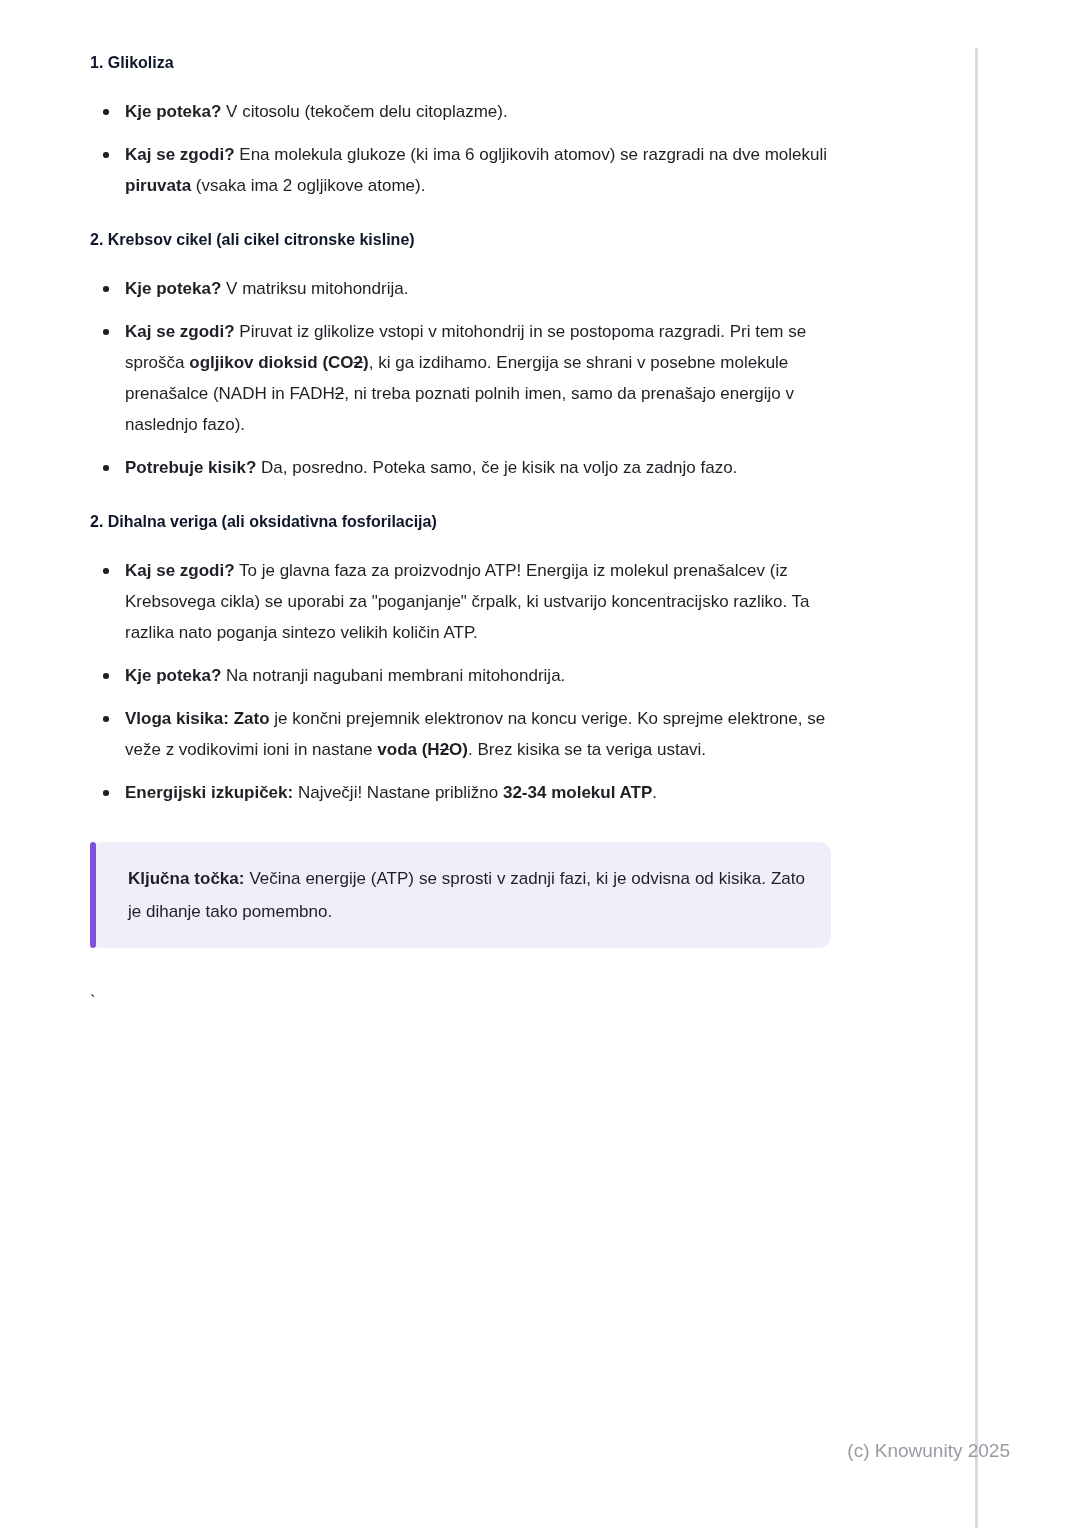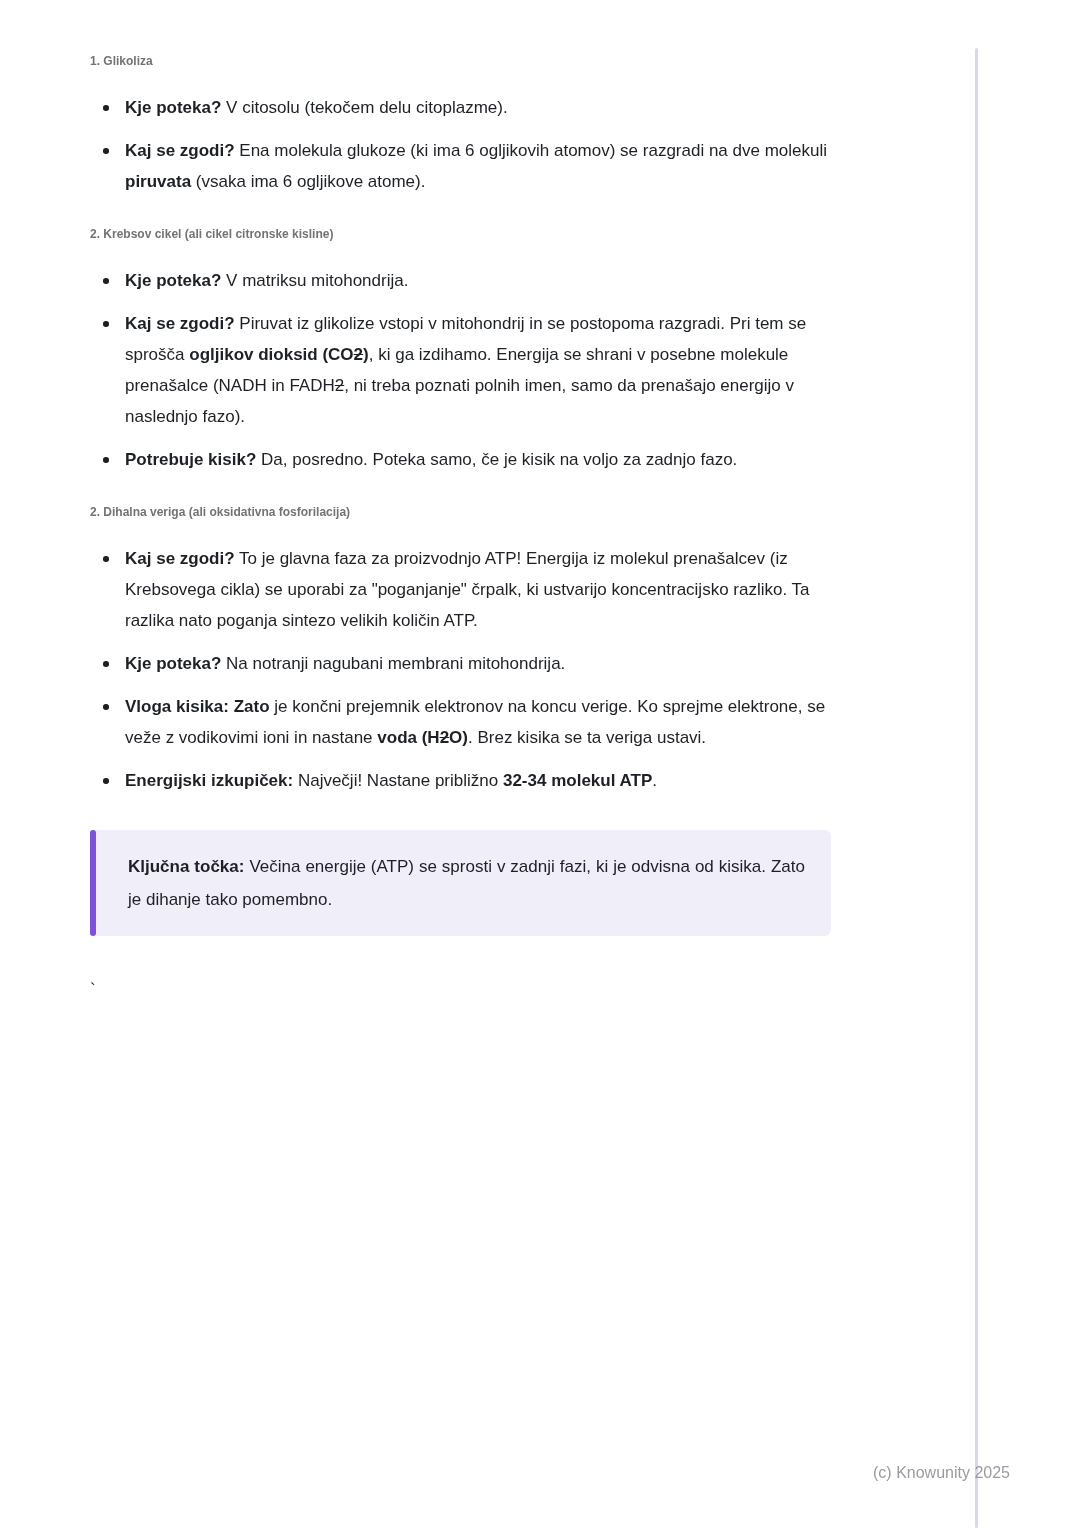--- a/index.html
+++ b/index.html
@@ -12,24 +12,24 @@
     color: #1d2025;
     overflow: hidden;
   }
   .content {
     position: absolute;
     left: 90px;
     top: 46px;
     width: 741px;
   }
   .sec-h {
-    font-size: 12px;
+    font-size: 16px;
     font-weight: 700;
     margin: 30px 0 24px 0;
-    color: #737373;
+    color: #0f172a;
   }
   .sec-h.first { margin-top: 8px; }
   ul.bullets {
     list-style: none;
     margin: 0;
     padding: 0;
   }
   ul.bullets li {
     position: relative;
     padding-left: 35px;
@@ -45,21 +45,21 @@
     height: 5.5px;
     border-radius: 50%;
     background: #1d2025;
   }
   .b { font-weight: 700; }
   .strike { text-decoration: line-through; }
   .callout {
     position: relative;
     margin-top: 34px;
     background: #f0eef8;
-    border-radius: 6px;
+    border-radius: 12px;
     padding: 20px 26px 20px 38px;
     box-sizing: border-box;
   }
   .callout-bar {
     position: absolute;
     left: 0;
     top: 0;
     bottom: 0;
     width: 6px;
     border-radius: 6px;
@@ -72,23 +72,22 @@
   }
   .stray {
     margin-top: 38px;
     font-size: 17px;
     line-height: 31px;
   }
   .footer {
     position: absolute;
     top: 1440px;
     right: 70px;
-    font-size: 16px;
+    font-size: 19px;
     color: #9a9aa2;
-    margin-top: 24px;
   }
   .scrollbar {
     position: absolute;
     left: 975px;
     top: 48px;
     width: 3px;
     height: 1480px;
     background: #dbd8e6;
     border-radius: 2px;
   }
@@ -101,21 +100,21 @@
 
     <section>
       <h3 class="sec-h first">1. Glikoliza</h3>
       <ul class="bullets">
         <li>
           <span class="dot"></span>
           <div><span class="b">Kje poteka?</span><span> V citosolu (tekočem delu citoplazme).</span></div>
         </li>
         <li>
           <span class="dot"></span>
-          <div><span class="b">Kaj se zgodi?</span><span> Ena molekula glukoze (ki ima 6 ogljikovih atomov) se razgradi na dve molekuli </span><span class="b">piruvata</span><span> (vsaka ima 6 ogljikove atome).</span></div>
+          <div><span class="b">Kaj se zgodi?</span><span> Ena molekula glukoze (ki ima 6 ogljikovih atomov) se razgradi na dve molekuli </span><span class="b">piruvata</span><span> (vsaka ima 2 ogljikove atome).</span></div>
         </li>
       </ul>
     </section>
 
     <section>
       <h3 class="sec-h">2. Krebsov cikel (ali cikel citronske kisline)</h3>
       <ul class="bullets">
         <li>
           <span class="dot"></span>
           <div><span class="b">Kje poteka?</span><span> V matriksu mitohondrija.</span></div>

